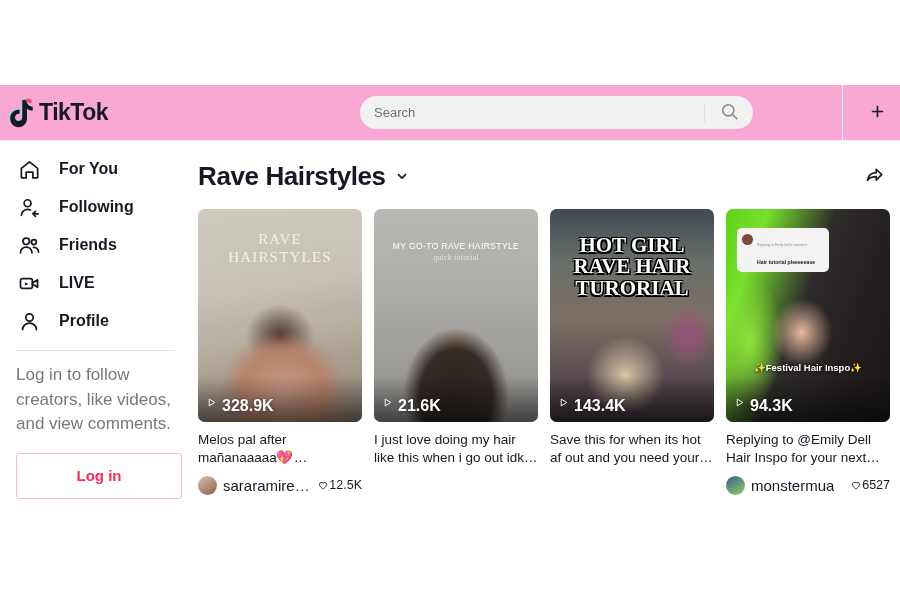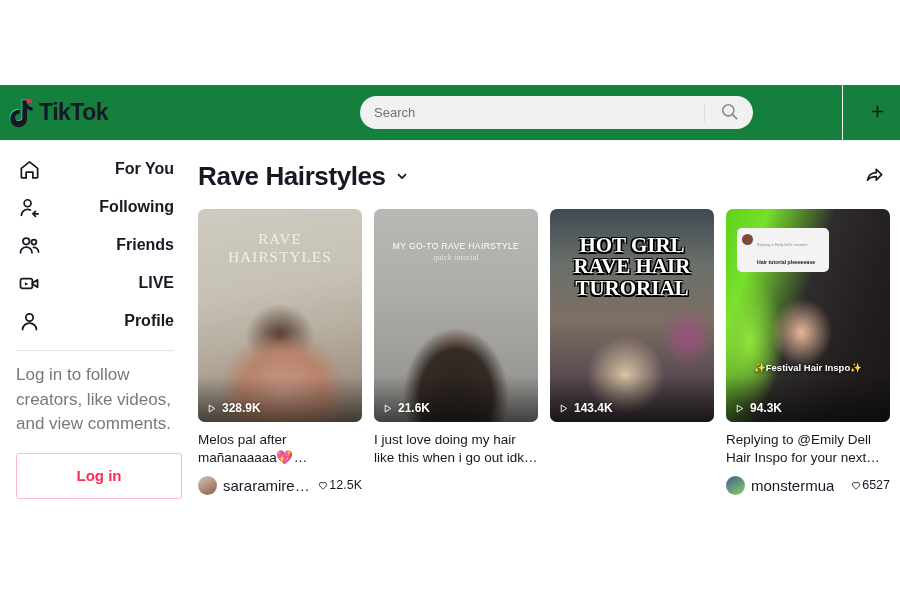--- a/index.html
+++ b/index.html
@@ -8,21 +8,21 @@
     background: #ffffff;
     font-family: "Liberation Sans", sans-serif;
     color: #161823;
     overflow: hidden;
   }
   .page { position: relative; width: 900px; height: 600px; }
 
   
   .header {
     position: absolute; top: 85px; left: 0; width: 900px; height: 56px;
-    background: #15803d;
+    background: #f9a8d4;
     border-bottom: 1px solid #f1f1f2;
     display: flex; align-items: center;
   }
   .brand { display: flex; align-items: center; gap: 5px; margin-left: 8px; width: 300px; }
   .brand-logo { width: 26px; height: 30px; position: relative; }
   .brand-name { font-size: 23px; font-weight: 700; letter-spacing: -0.5px; color: #161823; }
 
   .search-wrap {
     width: 393px; height: 33px; margin-left: 52px;
     background: #f1f1f2; border-radius: 92px;
@@ -50,21 +50,21 @@
     background: transparent; border: none; cursor: pointer;
   }
 
   
   .sidebar {
     position: absolute; left: 0; top: 142px; width: 190px; padding: 8px 8px 0 8px;
   }
   .nav-item {
     display: flex; align-items: center; gap: 17px;
     height: 38px; padding: 0 8px; border-radius: 4px; cursor: pointer;
-    font-size: 16px; font-weight: 700; color: #161823; justify-content: space-between;
+    font-size: 16px; font-weight: 700; color: #161823;
   }
   .nav-icon { width: 26px; height: 26px; display: flex; align-items: center; justify-content: center; flex: 0 0 26px; }
   .badge-new {
     background: #fe2c55; color: #fff; font-size: 10px; font-weight: 700;
     border-radius: 9px; padding: 2px 7px; margin-left: 4px; line-height: 1.2;
   }
   .side-div { height: 1px; background: #e3e3e4; margin: 10px 8px 12px 8px; }
   .login-copy { font-size: 17px; color: #78787d; line-height: 1.45; padding: 0 8px; }
   .login-btn {
     margin: 16px 8px 0 8px; height: 46px; width: 166px;
@@ -88,22 +88,22 @@
   .card { width: 164px; cursor: pointer; }
   .thumb {
     position: relative; width: 164px; height: 213px; border-radius: 7px;
     overflow: hidden; background: #d8d6ce;
   }
   .thumb-bottom {
     position: absolute; left: 0; right: 0; bottom: 0; height: 46px;
     background: linear-gradient(to top, rgba(0,0,0,0.55), rgba(0,0,0,0));
   }
   .views {
-    position: absolute; left: 8px; bottom: 7px; display: flex; align-items: center; gap: 5px;
-    color: #fff; font-size: 12px; font-weight: 700; text-shadow: 0 0 3px rgba(0,0,0,.4);
+    position: absolute; left: 8px; bottom: 7px; display: flex; gap: 5px;
+    color: #fff; font-size: 16px; font-weight: 700; text-shadow: 0 0 3px rgba(0,0,0,.4);
   }
   .card-title {
     font-size: 13.5px; line-height: 1.33; margin-top: 9px; color: #161823;
     display: -webkit-box; -webkit-line-clamp: 2; -webkit-box-orient: vertical; overflow: hidden;
     max-height: 37px;
   }
   .card-meta { display: flex; align-items: center; margin-top: 9px; gap: 6px; }
   .avatar { width: 19px; height: 19px; border-radius: 50%; flex: 0 0 19px; overflow: hidden; position: relative; }
   .author {
     font-size: 15px; color: #161823; white-space: nowrap; overflow: hidden;
@@ -312,20 +312,21 @@
           <span class="ph" style="background:radial-gradient(ellipse 34% 26% at 46% 78%,#d9c4a4 0%,rgba(217,196,164,0) 70%),radial-gradient(ellipse 22% 20% at 84% 60%,#9b4f7e 0%,rgba(155,79,126,0) 72%);"></span>
           <span class="ov-outline" style="top:26px;font-size:21px;padding:0 6px;">HOT GIRL RAVE HAIR TURORIAL</span>
           <span class="thumb-bottom"></span>
           <span class="views">
             <svg width="11" height="11" viewBox="0 0 24 24" fill="none" stroke="#fff" stroke-width="2" stroke-linejoin="round">
                 <path d="M7 4.5l12 7.5-12 7.5z"></path>
               </svg>
             <span>143.4K</span>
           </span>
         </div>
+        <div class="card-title">Save this for when its hot af out and you need your…</div>
       </div>
 
       <div class="card">
         <div class="thumb">
           <span class="ph" style="background:linear-gradient(110deg,#5fd21a 0%,#76e02a 18%,#2f2c2c 46%,#241f1f 72%,#1a1616 100%);"></span>
           <span class="ph" style="background:radial-gradient(ellipse 26% 22% at 46% 58%,#e7b79c 0%,rgba(231,183,156,0) 72%),radial-gradient(ellipse 30% 44% at 14% 62%,#8ee53a 0%,rgba(142,229,58,0) 70%);"></span>
           <div class="comment-bubble">
             <span class="cb-av"></span>
             <span>
               <span class="cb-top">Replying to Emily Dell's comment</span><br>

